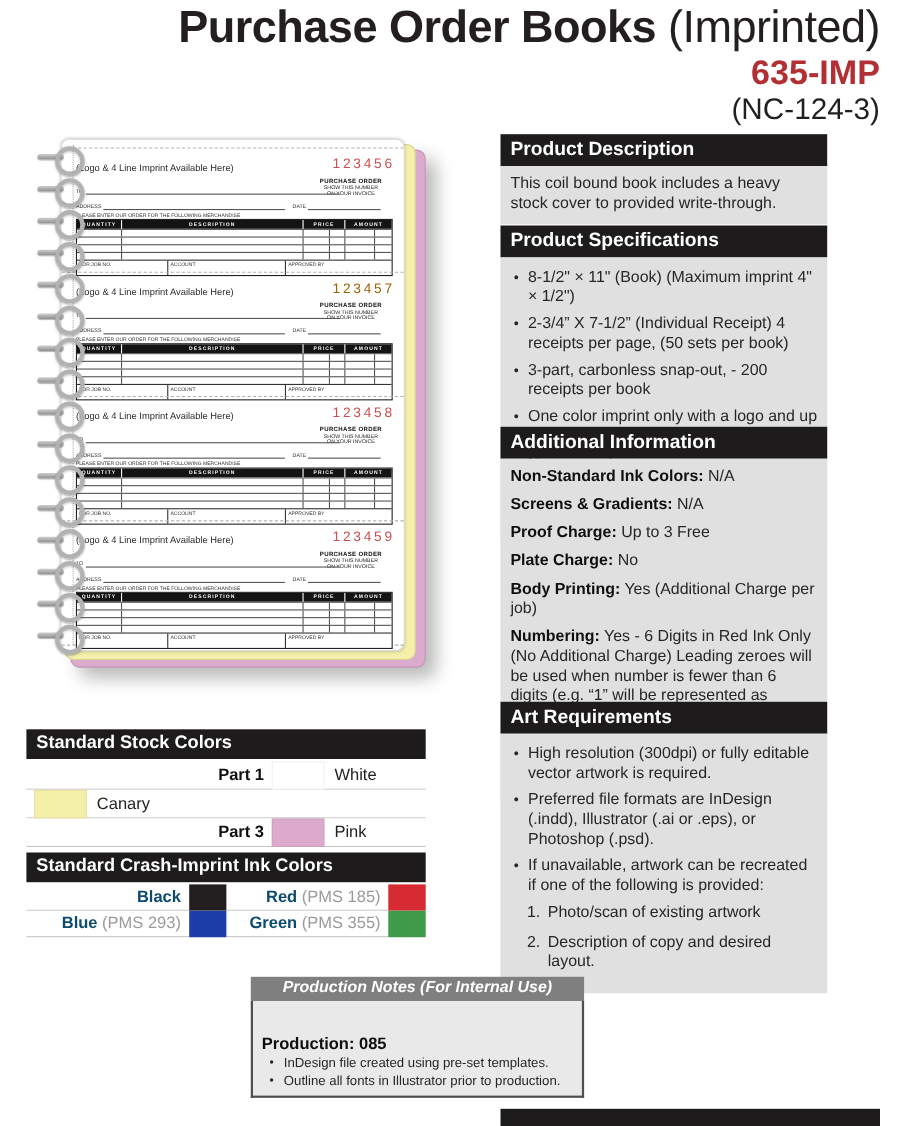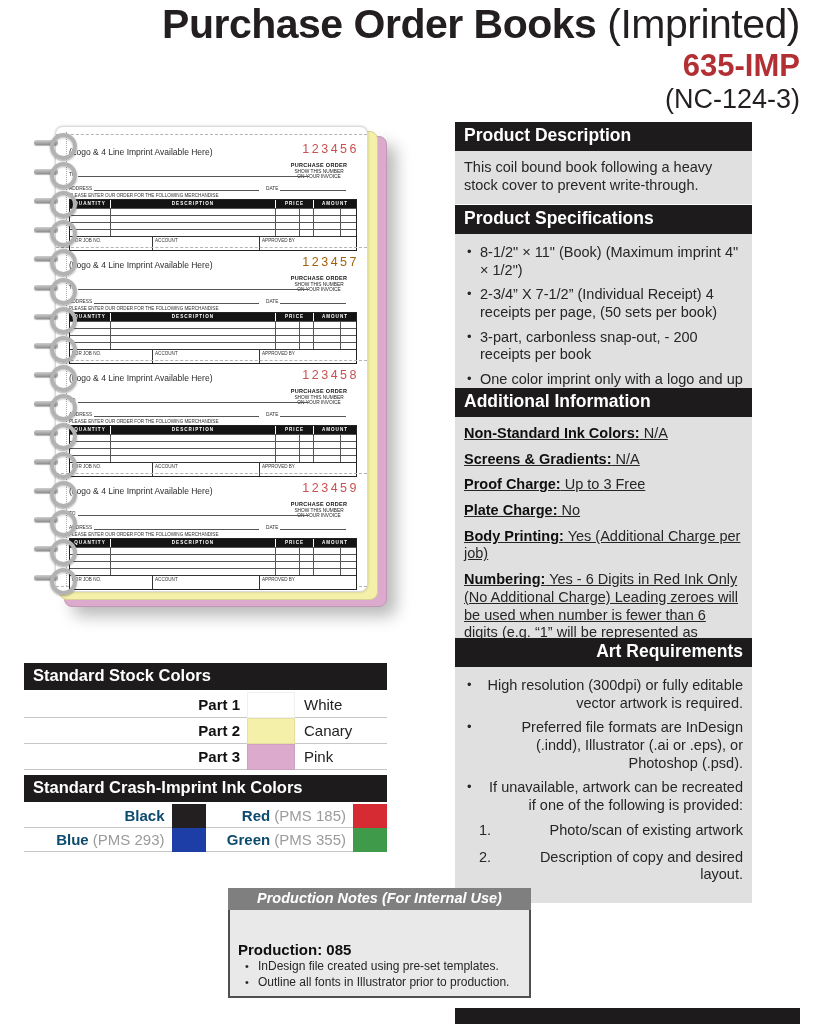--- a/index.html
+++ b/index.html
@@ -16,21 +16,21 @@
 
   
   .rcol { position:absolute; left:455px; top:122px; width:343px; }
   .section { position:absolute; left:0; width:297px; }
   .hdr { background:#1d1b1c; color:#fff; font-weight:bold; font-size:17.5px; padding:3px 9px 5px; }
   .bd  { background:#e0e0e0; padding:8px 9px 10px; font-size:14.5px; color:#262626; line-height:1.22; }
   .bi  { position:relative; padding-left:16px; margin:2px 0 7px; }
   .bi::before { content:"•"; position:absolute; left:3px; top:0; font-size:13px; color:#262626; }
   .ni  { position:relative; padding-left:34px; margin:2px 0 9px; }
   .ni .mark { position:absolute; left:15px; }
-  .field { margin:0 0 8px;text-decoration:underline; }
+  .field { margin:0 0 8px; }
   .field b { color:#0f0f0f; }
 
   
   .t-hdr { background:#1d1b1c; color:#fff; font-weight:bold; font-size:16.5px; padding:3px 9px 5px; }
   .stock { position:absolute; left:24px; top:663px; width:363px; }
   .s-row { display:flex; align-items:center; height:26px; background:#fff; border-bottom:1px solid #c6c6c6; }
   .s-row:first-of-type { margin-top:2px; }
   .s-part { width:216px; text-align:right; font-weight:bold; font-size:15px; color:#111; }
   .s-swatch { width:48px; height:26px; margin-left:7px; border:1px solid rgba(0,0,0,0.06); }
   .s-name { margin-left:9px; font-size:15px; color:#222; }
@@ -405,21 +405,21 @@
         <div class="coil" style="top: 362px;"></div>
         <div class="coil" style="top: 391px;"></div>
         <div class="coil" style="top: 420px;"></div>
         <div class="coil" style="top: 449px;"></div>
       </div>
   </div>
 
   <div class="rcol">
     <div class="section" style="top:0;">
       <div class="hdr">Product Description</div>
-      <div class="bd">This coil bound book following a heavy stock cover to prevent write-through.</div>
+      <div class="bd">This coil bound book includes a heavy stock cover to provided write-through.</div>
     </div>
     <div class="section" style="top:83px;">
       <div class="hdr">Product Specifications</div>
       <div class="bd" id="spec-list">
           <div class="bi">8-1/2" × 11" (Book) (Maximum imprint 4" × 1/2")</div>
           <div class="bi">2-3/4” X 7-1/2” (Individual Receipt) 4 receipts per page, (50 sets per book)</div>
           <div class="bi">3-part, carbonless snap-out, - 200 receipts per book</div>
           <div class="bi">One color imprint only with a logo and up to 4 lines of text.</div>
           <div class="bi">No set up charge</div>
           <div class="bi">Quantities: Minimum 5 Bks / Incremental 1Bk</div>
@@ -431,42 +431,41 @@
           <div class="field"><b>Non-Standard Ink Colors:</b> N/A</div>
           <div class="field"><b>Screens &amp; Gradients:</b> N/A</div>
           <div class="field"><b>Proof Charge:</b> Up to 3 Free</div>
           <div class="field"><b>Plate Charge:</b> No</div>
           <div class="field"><b>Body Printing:</b> Yes (Additional Charge per job)</div>
           <div class="field"><b>Numbering:</b> Yes - 6 Digits in Red Ink Only (No Additional Charge) Leading zeroes will be used when number is fewer than 6 digits (e.g. “1” will be represented as “000001”)</div>
           <div class="field"><b>PMS Match:</b> N/A</div>
           <div class="field"><b>Turn Time:</b> 4-5 business days</div>
         </div>
     </div>
-    <div class="section" style="top:516px;text-align:right;">
+    <div class="section" style="top:516px;">
       <div class="hdr">Art Requirements</div>
       <div class="bd" id="art-list">
           <div class="bi">High resolution (300dpi) or fully editable vector artwork is required.</div>
           <div class="bi">Preferred file formats are InDesign (.indd), Illustrator (.ai or .eps), or Photoshop (.psd).</div>
           <div class="bi">If unavailable, artwork can be recreated if one of the following is provided:</div>
           <div class="ni"><span class="mark">1.</span> Photo/scan of existing artwork</div>
           <div class="ni"><span class="mark">2.</span> Description of copy and desired layout.</div>
         </div>
     </div>
   </div>
 
   <div class="stock">
     <div class="t-hdr">Standard Stock Colors</div>
     <div id="stock-rows">
         <div class="s-row">
           <div class="s-part">Part 1</div>
           <div class="s-swatch" style="background: rgb(255, 255, 255);"></div>
           <div class="s-name">White</div>
         </div>
         <div class="s-row">
-          <div class="s-part">Part 2</div>
           <div class="s-swatch" style="background: rgb(244, 239, 169);"></div>
           <div class="s-name">Canary</div>
         </div>
         <div class="s-row">
           <div class="s-part">Part 3</div>
           <div class="s-swatch" style="background: rgb(220, 170, 205);"></div>
           <div class="s-name">Pink</div>
         </div>
       </div>
   </div>

